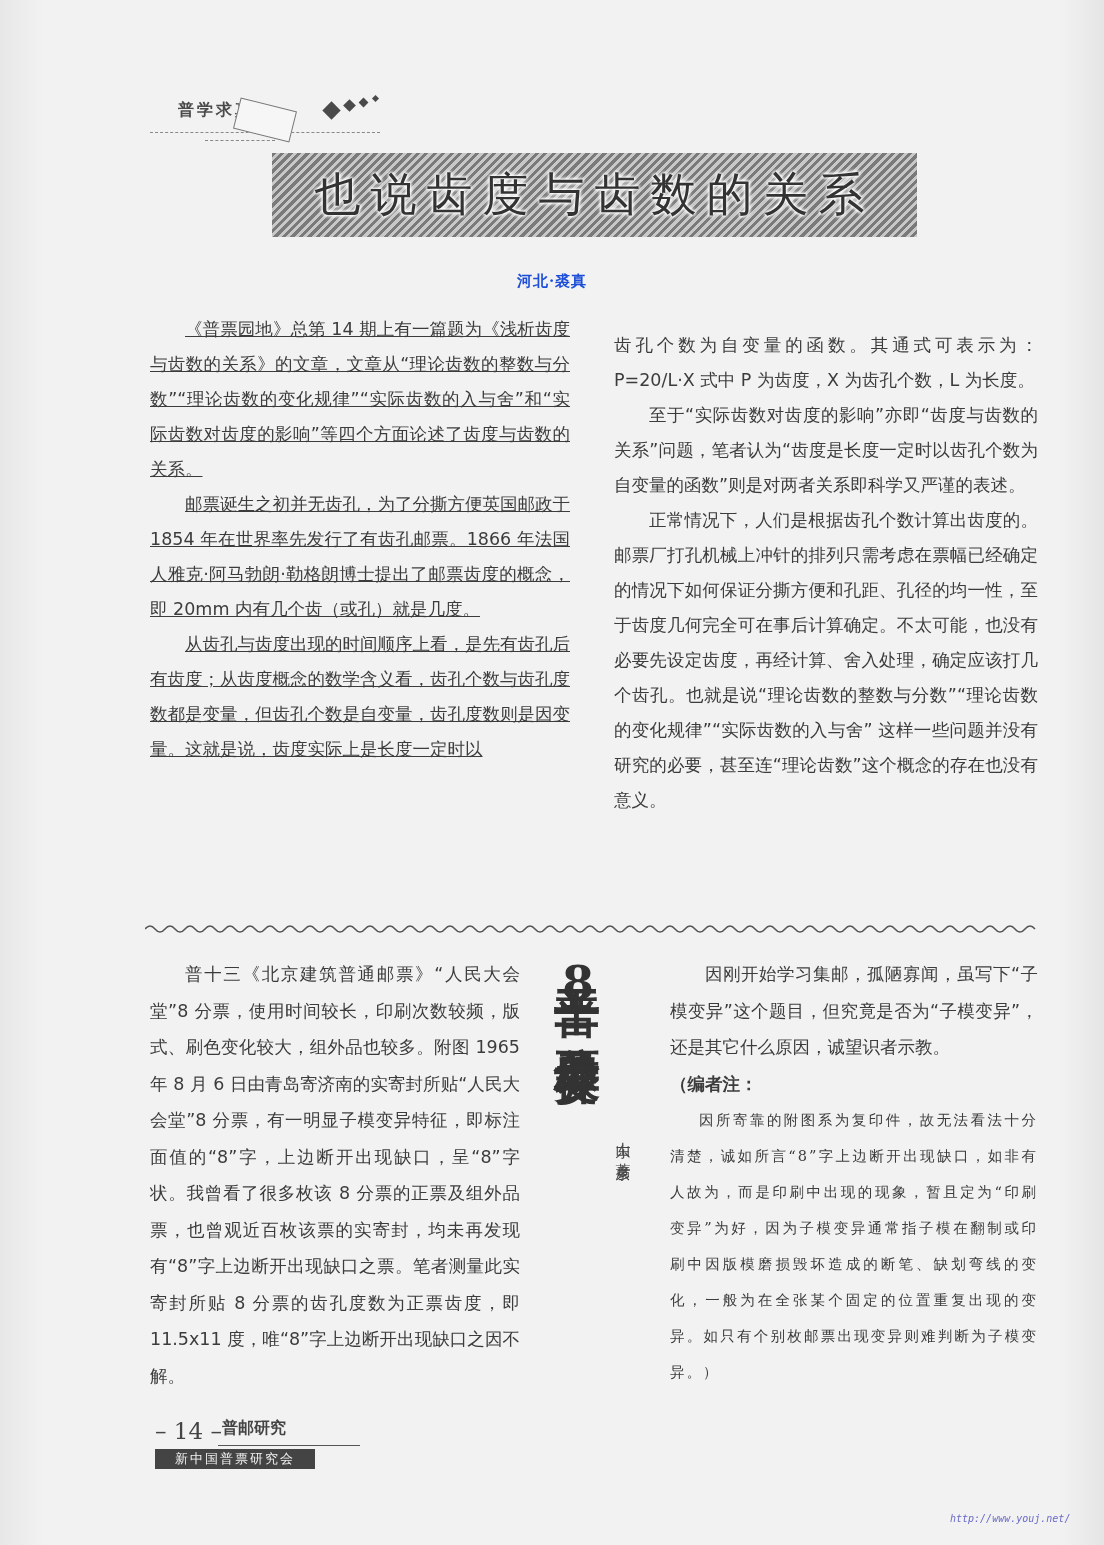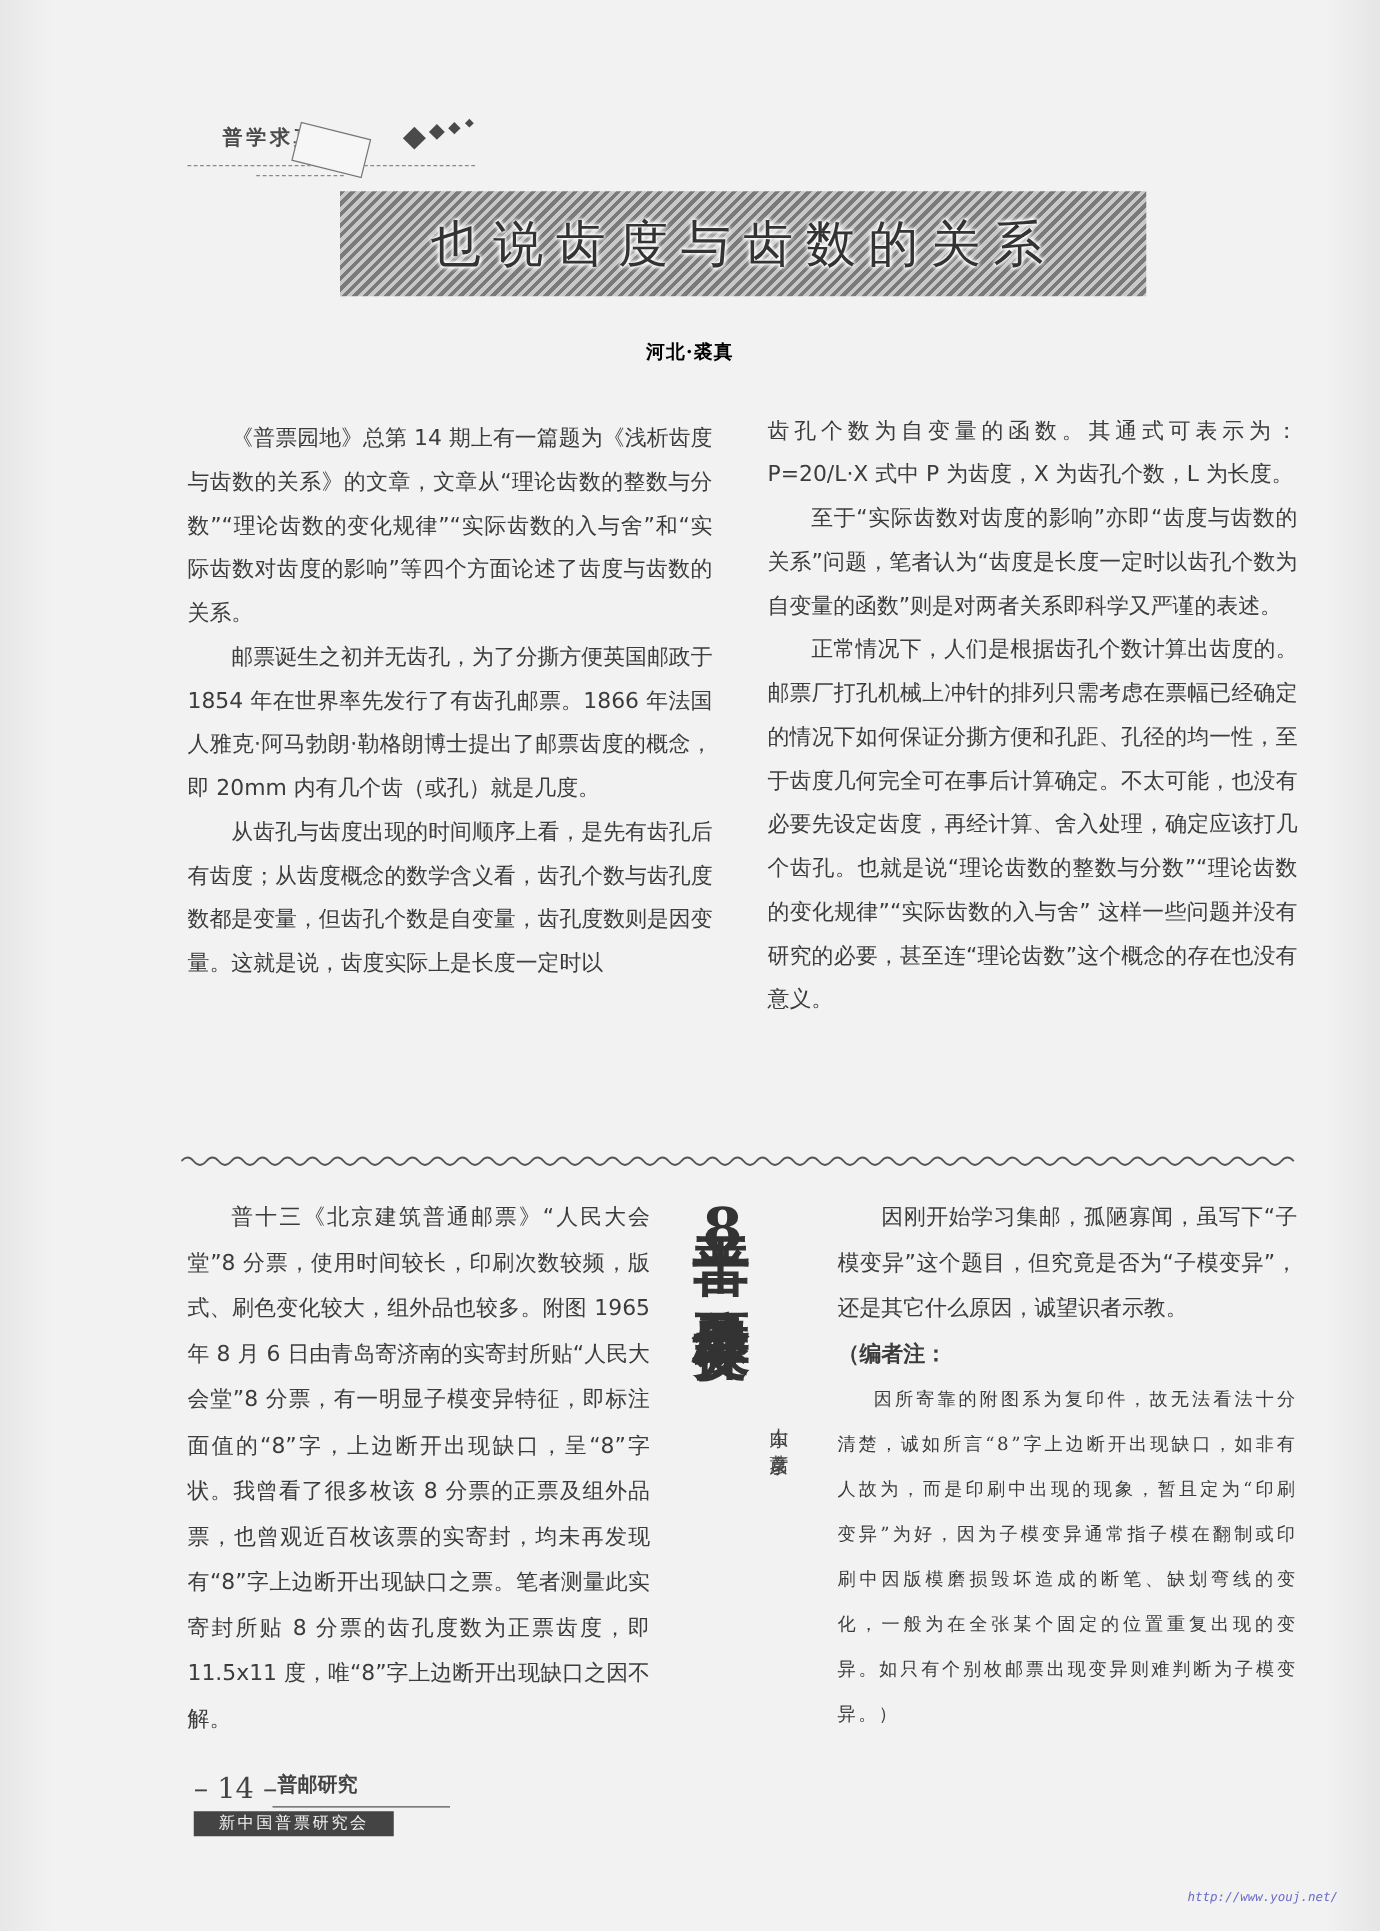--- a/index.html
+++ b/index.html
@@ -26,34 +26,34 @@
     position:absolute; left:236px; top:104px; width:56px; height:30px;
     border:1px solid #777; transform:rotate(14deg); background:#f6f6f6;
   }
   .diamond { position:absolute; background:#4a4a4a; transform:rotate(45deg); }
   .title-banner {
     position:absolute; left:272px; top:153px; width:645px; height:84px;
     background:repeating-linear-gradient(135deg,#7a7a7a 0 3px,#c8c8c8 3px 6px);
     display:flex; align-items:center; justify-content:center;
   }
   .title-text {
-    font-family:"DejaVu Serif", serif; font-size:40px; letter-spacing:10px;
+    font-family:"DejaVu Serif", serif; font-size:46px; letter-spacing:10px;
     color:#333; text-shadow:0 0 3px #fff,0 0 3px #fff,0 0 4px #fff,0 0 5px #fff;
   }
   .byline {
     position:absolute; left:0; width:1104px; top:272px; text-align:center;
-    font-weight:bold; font-size:15px; letter-spacing:1px; color:#000000;
+    font-weight:bold; font-size:15px; letter-spacing:1px; color:#1d4ed8;
   }
   .col {
     position:absolute; font-size:17.5px; line-height:35px; text-align:justify;
     font-family:"DejaVu Sans", sans-serif; color:#3c3c3c;
   }
   .col p { margin:0; text-indent:2em; }
   .col p.noind { text-indent:0; }
-  .col-a1 { left:150px; top:334px; width:420px; }
+  .col-a1 { left:150px; top:312px; width:420px;text-decoration:underline; }
   .col-a2 { left:614px; top:328px; width:424px; }
   .wave {
     position:absolute; left:145px; top:923px; width:895px; height:12px;
   }
   .col-b1 { left:150px; top:956px; width:370px; line-height:36.5px; }
   .col-b2 { left:670px; top:956px; width:368px; line-height:36.5px; }
   .note { font-family:"DejaVu Serif", serif; font-size:14.5px; line-height:36px; letter-spacing:2px; }
   .note-head { font-weight:bold; }
   .vert-title {
     position:absolute; left:548px; top:950px; width:60px;

